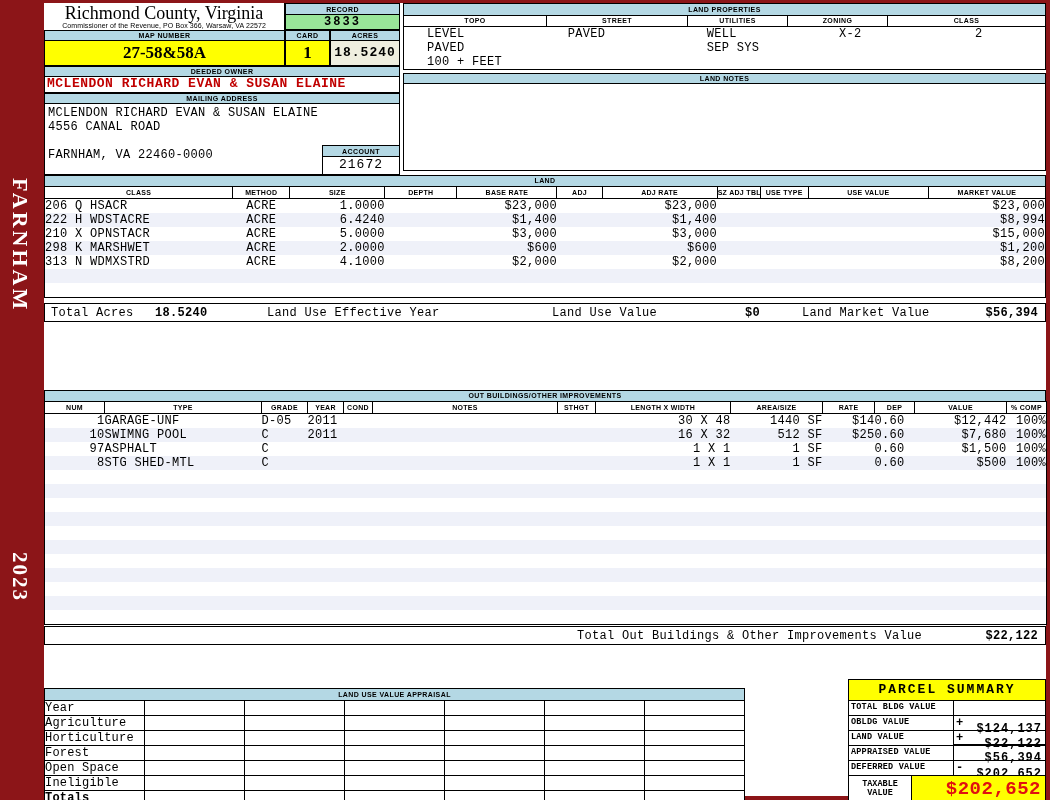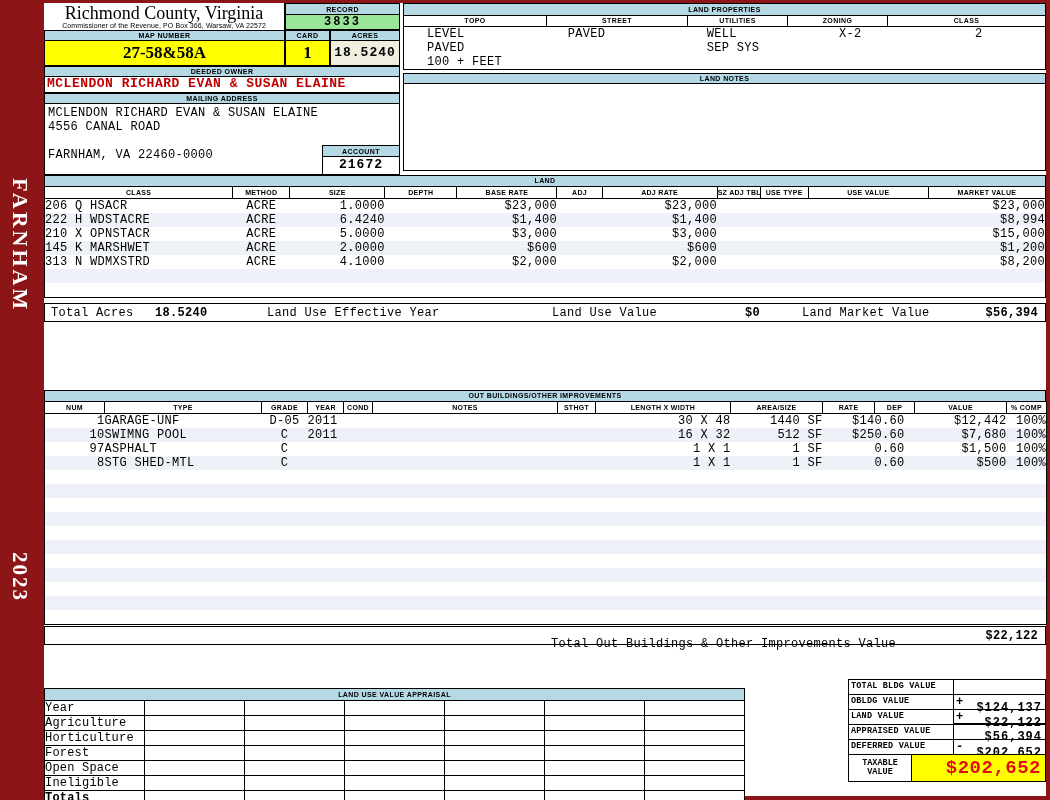--- a/index.html
+++ b/index.html
@@ -55,21 +55,21 @@
 
   .owner-hdr{left:44px;top:66px;width:356px;height:11px;}
   .owner-val{left:44px;top:77px;width:356px;height:16px;background:#fff;border:1px solid #000;border-top:none;
     color:#C00000;font-weight:bold;font-size:13px;line-height:14px;padding-left:2px;letter-spacing:.5px;}
   .mail-hdr{left:44px;top:93px;width:356px;height:11px;}
   .addr-box{left:44px;top:104px;width:356px;height:71px;background:#fff;border:1px solid #000;border-top:none;}
   .addr-line{position:absolute;left:3px;font-size:12px;letter-spacing:.3px;white-space:pre;}
   .al-0{top:2px;} .al-1{top:16px;} .al-3{top:44px;}
   .account-hdr{left:322px;top:145px;width:78px;height:12px;}
   .account-val{left:322px;top:157px;width:78px;height:18px;background:#fff;border:1px solid #000;border-top:none;
-    font-weight:bold;font-size:13px;text-align:center;line-height:16px;letter-spacing:1px;}
+    font-weight:normal;font-size:13px;text-align:center;line-height:16px;letter-spacing:1px;}
 
   
   .lp-box{left:403px;top:3px;width:643px;height:67px;background:#fff;border:1px solid #000;}
   .lp-title{height:11px;background:#B4D8E4;border-bottom:1px solid #000;
     font-size:7px;font-weight:bold;letter-spacing:.4px;text-align:center;line-height:11px;}
   .lp-head{display:flex;height:11px;}
   .lp-h{border-right:1px solid #000;border-bottom:1px solid #000;background:#fff;
     font-size:7px;font-weight:bold;letter-spacing:.4px;text-align:center;line-height:10px;box-sizing:border-box;}
   .lp-h:last-child{border-right:none;}
   .lp-values{display:flex;}
@@ -97,38 +97,38 @@
   
   .c-class{padding-left:4px;}
   .c-method{text-align:center;}
   .c-size{text-align:right;padding-right:28px;}
   .c-base_rate{text-align:right;padding-right:16px;}
   .c-adj_rate{text-align:right;padding-right:44px;}
   .c-market_value{text-align:right;padding-right:3px;}
   
   .c-num{text-align:right;padding-right:4px;}
   .c-type{padding-left:12px;}
-  .c-grade{text-align:center;}
+  .c-grade{text-align:left;}
   .c-year{padding-left:8px;}
   .c-lxw{text-align:right;padding-right:32px;}
   .c-area{text-align:right;padding-right:12px;}
   .c-rate{text-align:right;padding-right:2px;}
   .c-dep{padding-left:8px;}
   .c-value{text-align:right;padding-right:4px;}
   .c-comp{text-align:right;padding-right:2px;}
 
   
   .band{background:#fff;border:1px solid #000;font-family:"Liberation Mono","DejaVu Sans Mono",monospace;font-size:12px;}
   .land-totals{left:44px;top:303px;width:1002px;height:19px;}
   .band span{position:absolute;top:2px;line-height:15px;letter-spacing:.3px;}
   .b{font-weight:bold;}
   .ta-label{left:6px;} .ta-val{left:110px;} .ta-eff{left:222px;}
   .ta-luv{left:507px;} .ta-luv-val{left:700px;} .ta-lmv{left:757px;} .ta-lmv-val{right:7px;}
   .ob-totals{left:44px;top:626px;width:1002px;height:19px;}
-  .obt-label{left:506px;margin-top:8px;} .obt-val{right:7px;}
+  .obt-label{left:532px;} .obt-val{right:7px;}
 
   
   .ap-wrap{left:44px;top:688px;width:701px;}
   .ap-title{background:#B4D8E4;border:1px solid #000;border-bottom:none;height:11px;
     font-size:7px;font-weight:bold;letter-spacing:.4px;text-align:center;line-height:11px;}
   table.ap{border-collapse:collapse;table-layout:fixed;width:701px;background:#fff;border:1px solid #000;}
   table.ap td{border:1px solid #000;height:12px;padding:0;
     font-family:"Liberation Mono","DejaVu Sans Mono",monospace;font-size:12px;}
   .ap-label{padding-left:2px;letter-spacing:.2px;}
   .ap-totals{font-weight:bold;font-size:13px;}
@@ -289,21 +289,21 @@
             <td class="c-depth"></td>
             <td class="c-base_rate">$3,000</td>
             <td class="c-adj"></td>
             <td class="c-adj_rate">$3,000</td>
             <td class="c-sz_adj_tbl"></td>
             <td class="c-use_type"></td>
             <td class="c-use_value"></td>
             <td class="c-market_value">$15,000</td>
           </tr>
           <tr>
-            <td class="c-class">145 K MARSHWET</td>
+            <td class="c-class">298 K MARSHWET</td>
             <td class="c-method">ACRE</td>
             <td class="c-size">2.0000</td>
             <td class="c-depth"></td>
             <td class="c-base_rate">$600</td>
             <td class="c-adj"></td>
             <td class="c-adj_rate">$600</td>
             <td class="c-sz_adj_tbl"></td>
             <td class="c-use_type"></td>
             <td class="c-use_value"></td>
             <td class="c-market_value">$1,200</td>
@@ -544,20 +544,21 @@
             <td class="ap-cell">&nbsp;</td>
             <td class="ap-cell">&nbsp;</td>
             <td class="ap-cell">&nbsp;</td>
             <td class="ap-cell">&nbsp;</td>
           </tr>
         </tbody>
       </table>
   </div>
 
   <div class="abs ps-box">
+    <div class="ps-title">PARCEL SUMMARY</div>
     <div id="ps-rows">
         <div class="ps-row">
           <div class="ps-label">TOTAL BLDG VALUE</div>
           <div class="ps-value">
             <span class="ps-op"></span>
             <span class="ps-v">$124,137</span>
           </div>
         </div>
         <div class="ps-row">
           <div class="ps-label">OBLDG VALUE</div>

